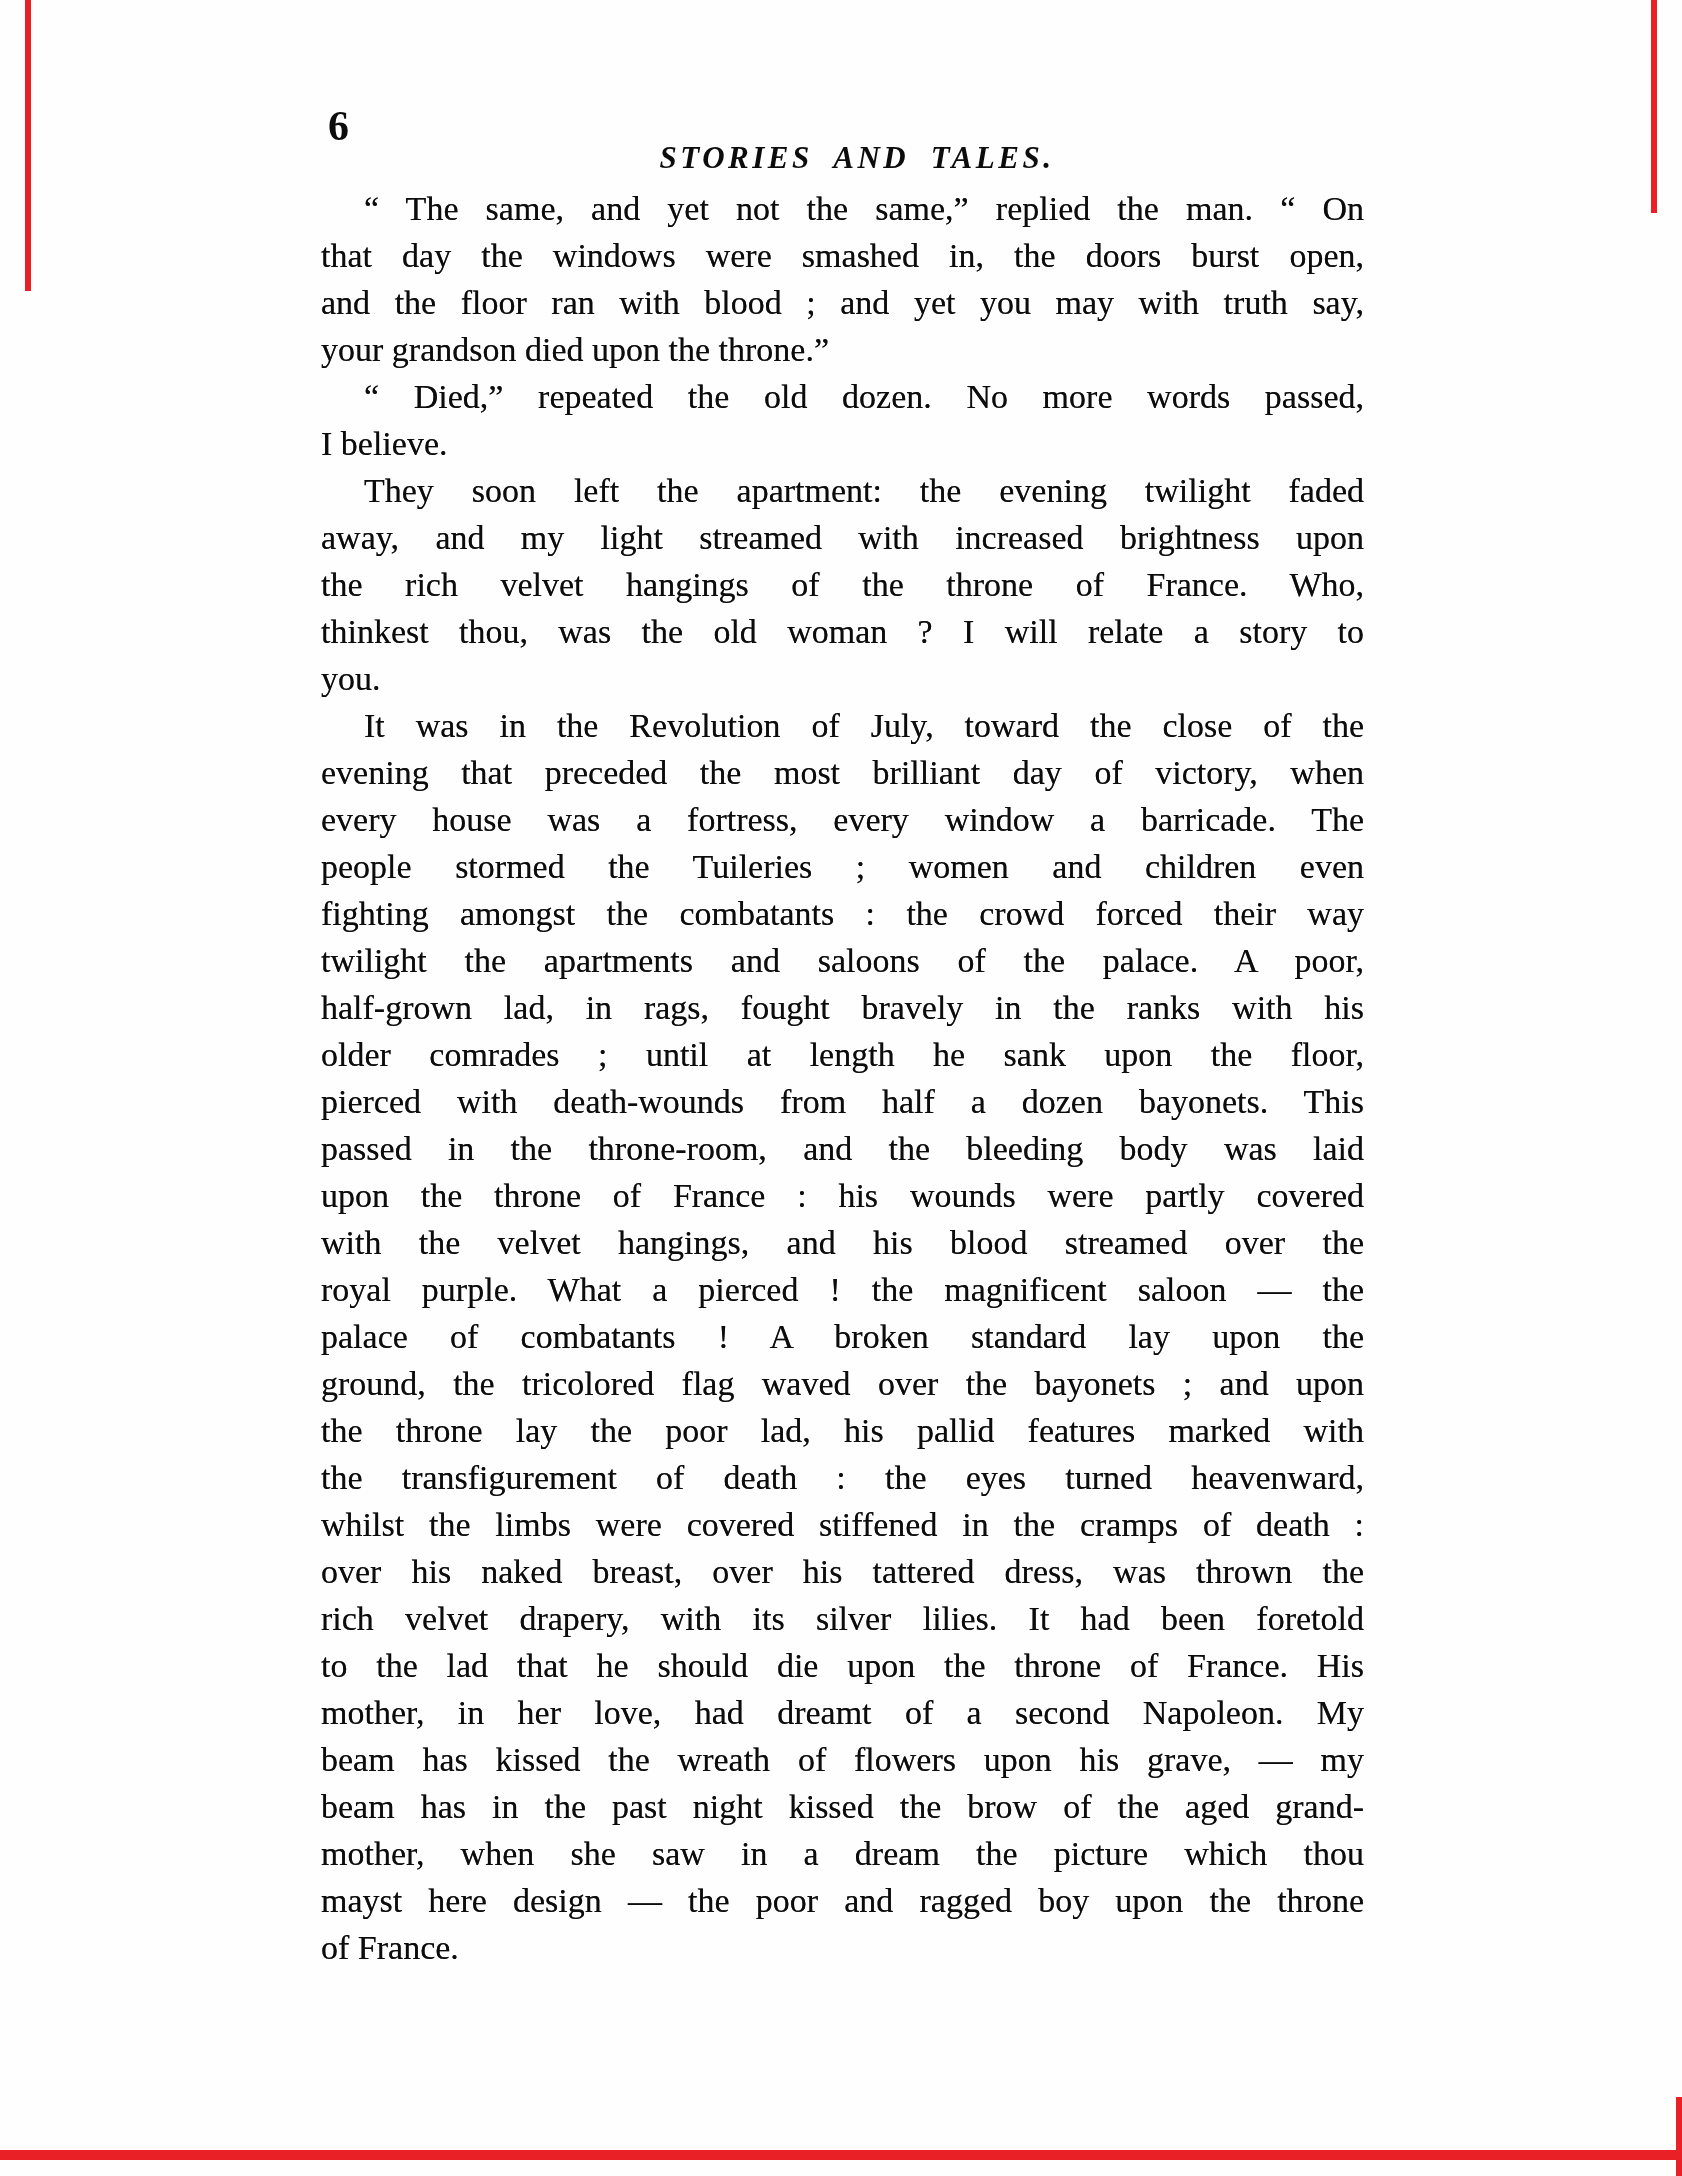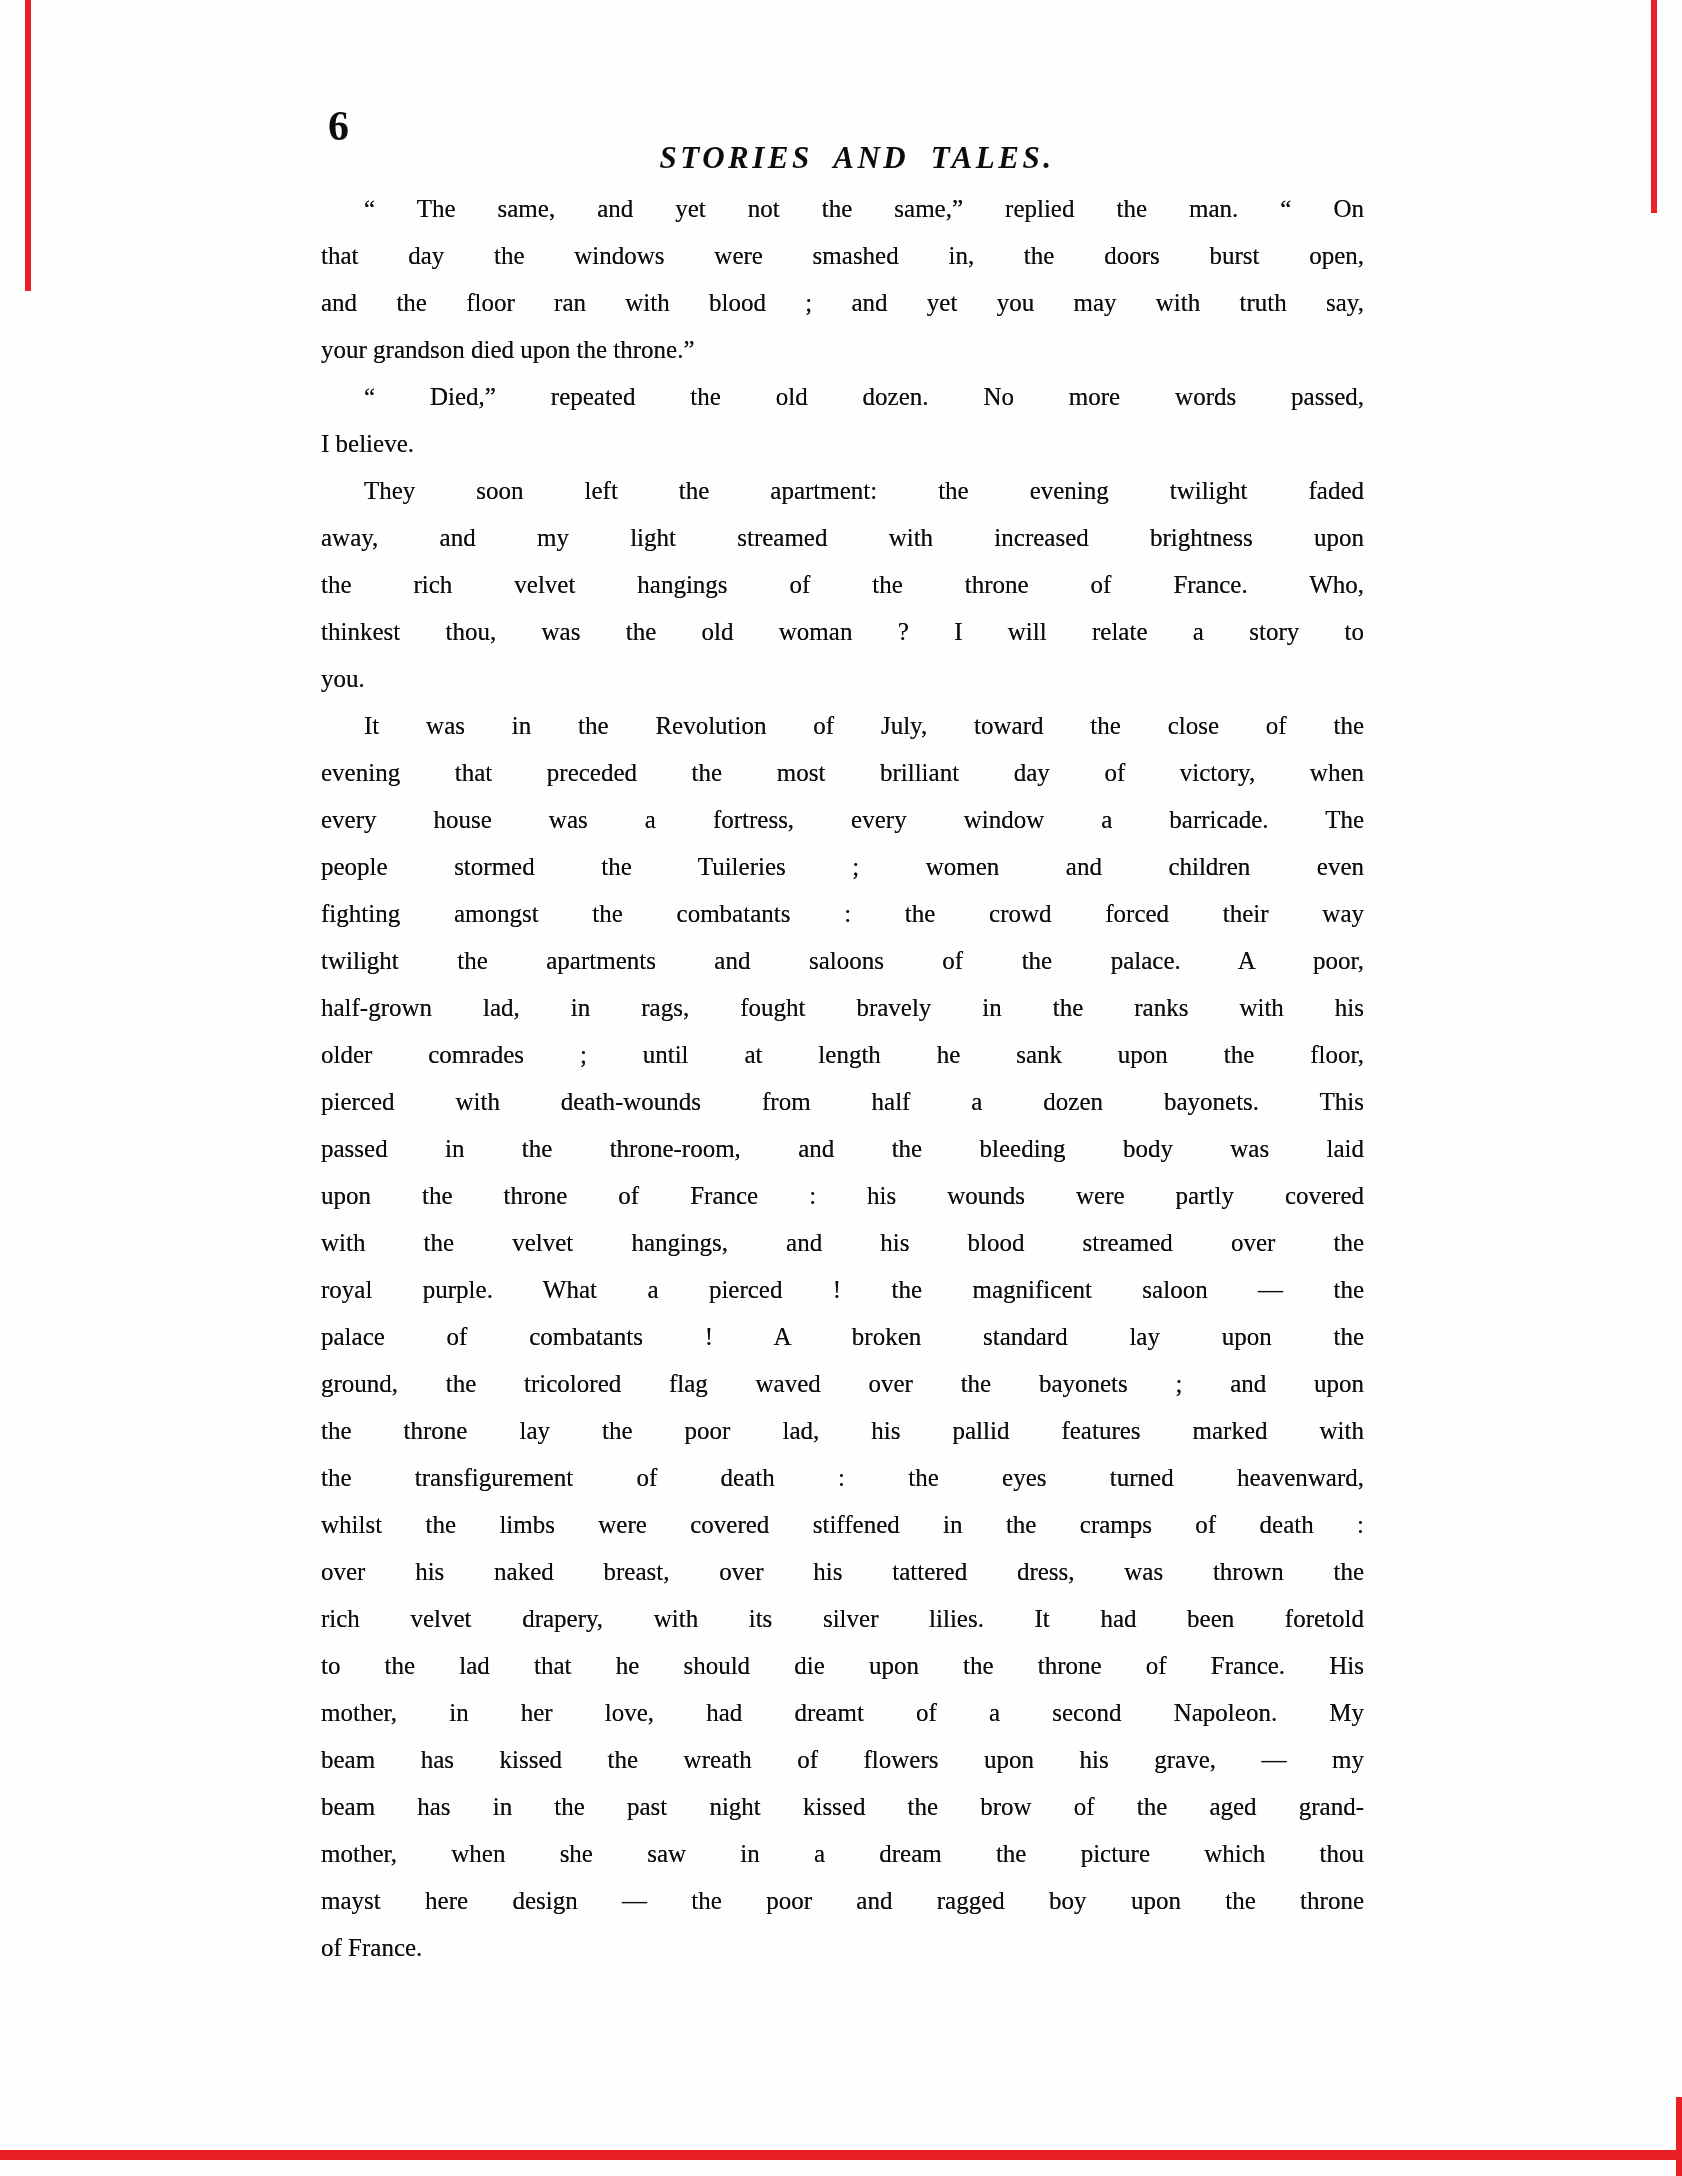--- a/index.html
+++ b/index.html
@@ -48,21 +48,21 @@
     word-spacing: 10.4px;
     white-space: nowrap;
     margin-top: 30px;
   }
   
   .text-block {
     position: absolute;
     left: 321px;
     top: 185px;
     width: 1043px;
-    font-size: 25px;
+    font-size: 34px;
     line-height: 47px;
     text-shadow: 0 0 0.5px rgba(0,0,0,0.65);
   }
   .para { margin: 0; }
   .line {
     text-align: justify;
     text-align-last: justify;
     white-space: normal;
   }
   .line.first { text-indent: 43px; }

